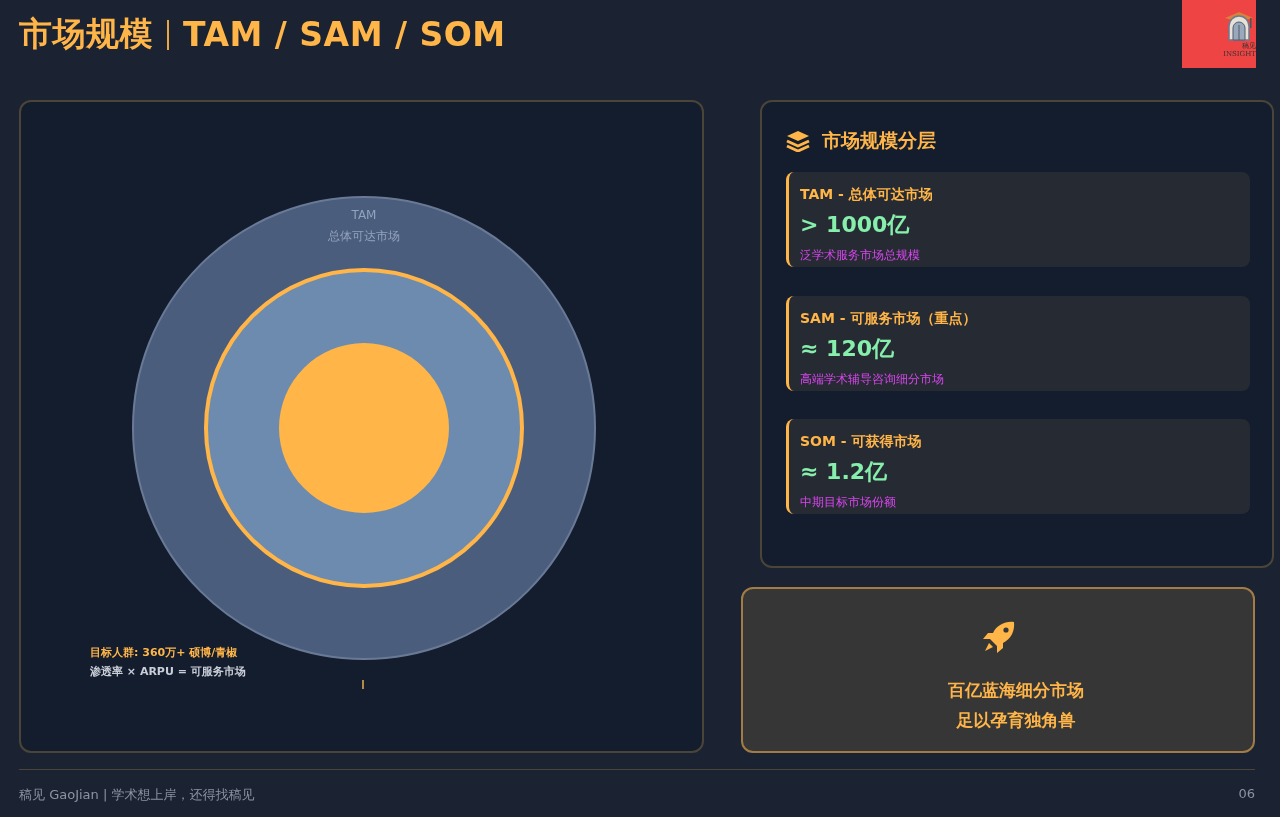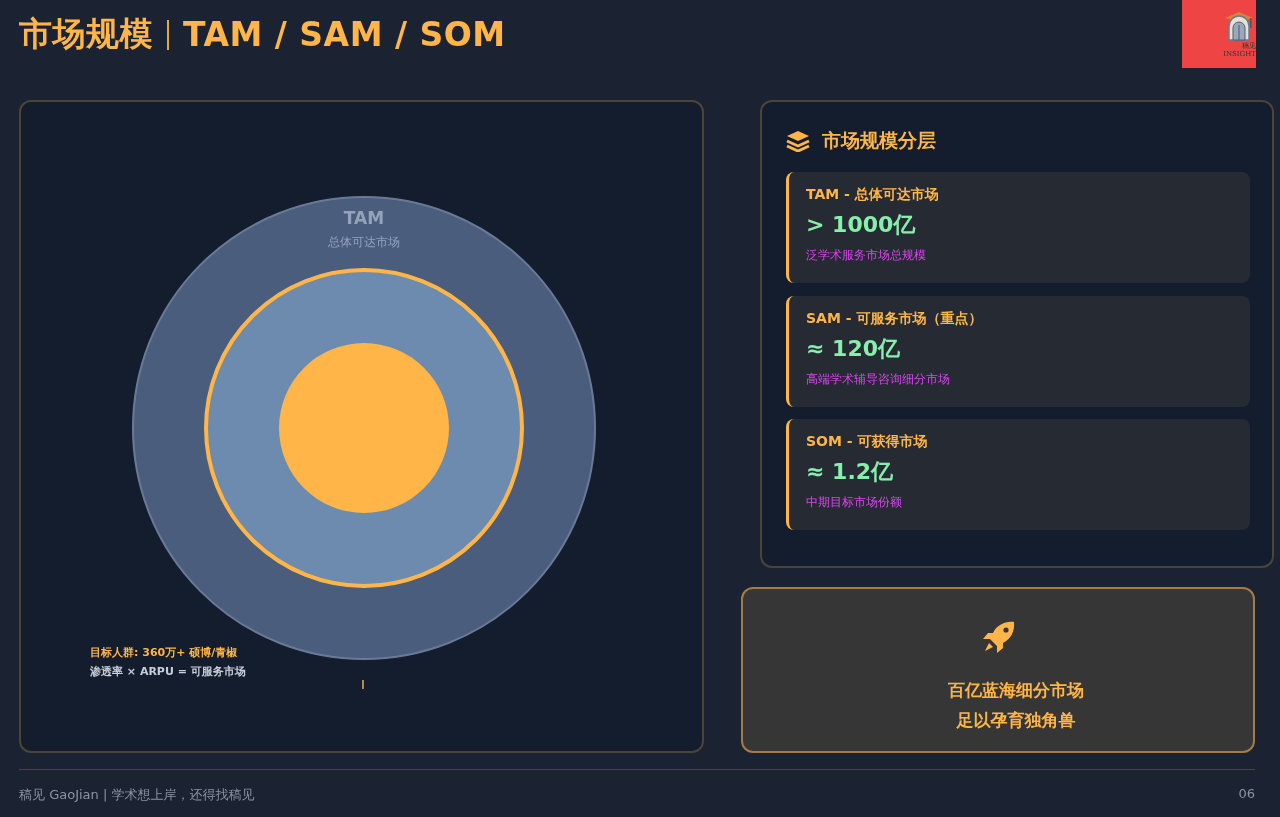--- a/index.html
+++ b/index.html
@@ -40,21 +40,21 @@
     background: #6d8bae; border: 4px solid #ffb547;
   }
   .c-som {
     left: 258px; top: 241px; width: 170px; height: 170px;
     background: #ffb547;
   }
   .tam-labels {
     position: absolute; left: 243px; top: 106px; width: 200px; text-align: center;
     color: #93a3bc;
   }
-  .tam-labels .t1 { font-size: 17px; font-weight: bold; }
+  .tam-labels .t1 { font-size: 12px; font-weight: normal; }
   .tam-labels .t2 { font-size: 12px; margin-top: 6px; }
   .tam-labels .t3 { font-size: 22px; font-weight: bold; margin-top: 4px; }
   .som-labels {
     position: absolute; left: 258px; top: 285px; width: 170px; text-align: center; color: #2a2418;
   }
   .som-labels .s1 { font-size: 14px; font-weight: bold; }
   .som-labels .s2 { font-size: 12px; margin-top: 4px; }
   .som-labels .s3 { font-size: 21px; font-weight: bold; margin-top: 6px; }
   .notes { position: absolute; left: 69px; top: 543px; }
   .notes .n1 { font-size: 11px; font-weight: bold; color: #ffb547; }
@@ -64,23 +64,23 @@
   .panel-rt {
     position: absolute; left: 741px; top: 100px; width: 514px; height: 468px;
     background: #131d2d; border: 2px solid #4a4538; border-radius: 12px; margin-left: 19px;
   }
   .panel-rt .hdr {
     position: absolute; left: 24px; top: 26px; display: flex; align-items: center;
     font-size: 19px; font-weight: bold; color: #ffb547;
   }
   .panel-rt .hdr svg { margin-right: 12px; }
   .card {
-    position: absolute; left: 24px; width: 464px; height: 111px;
+    position: absolute; left: 24px; width: 464px; height: 95px;
     background: #262a33; border-radius: 8px; border-left: 3px solid #ffb547;
-    padding: 14px 0 0 17px;
+    padding: 14px 0 0 11px;
   }
   .card .lbl { font-size: 14px; font-weight: bold; color: #ffb547; }
   .card .val { font-size: 22px; font-weight: bold; color: #86efac; margin-top: 6px; }
   .card .desc { font-size: 12px; color: #d946ef; margin-top: 7px; font-family: Liberation Mono, monospace; }
 
   .panel-rb {
     position: absolute; left: 741px; top: 587px; width: 514px; height: 166px;
     background: #363636; border: 2px solid #a27c44; border-radius: 12px;
     text-align: center;
   }

